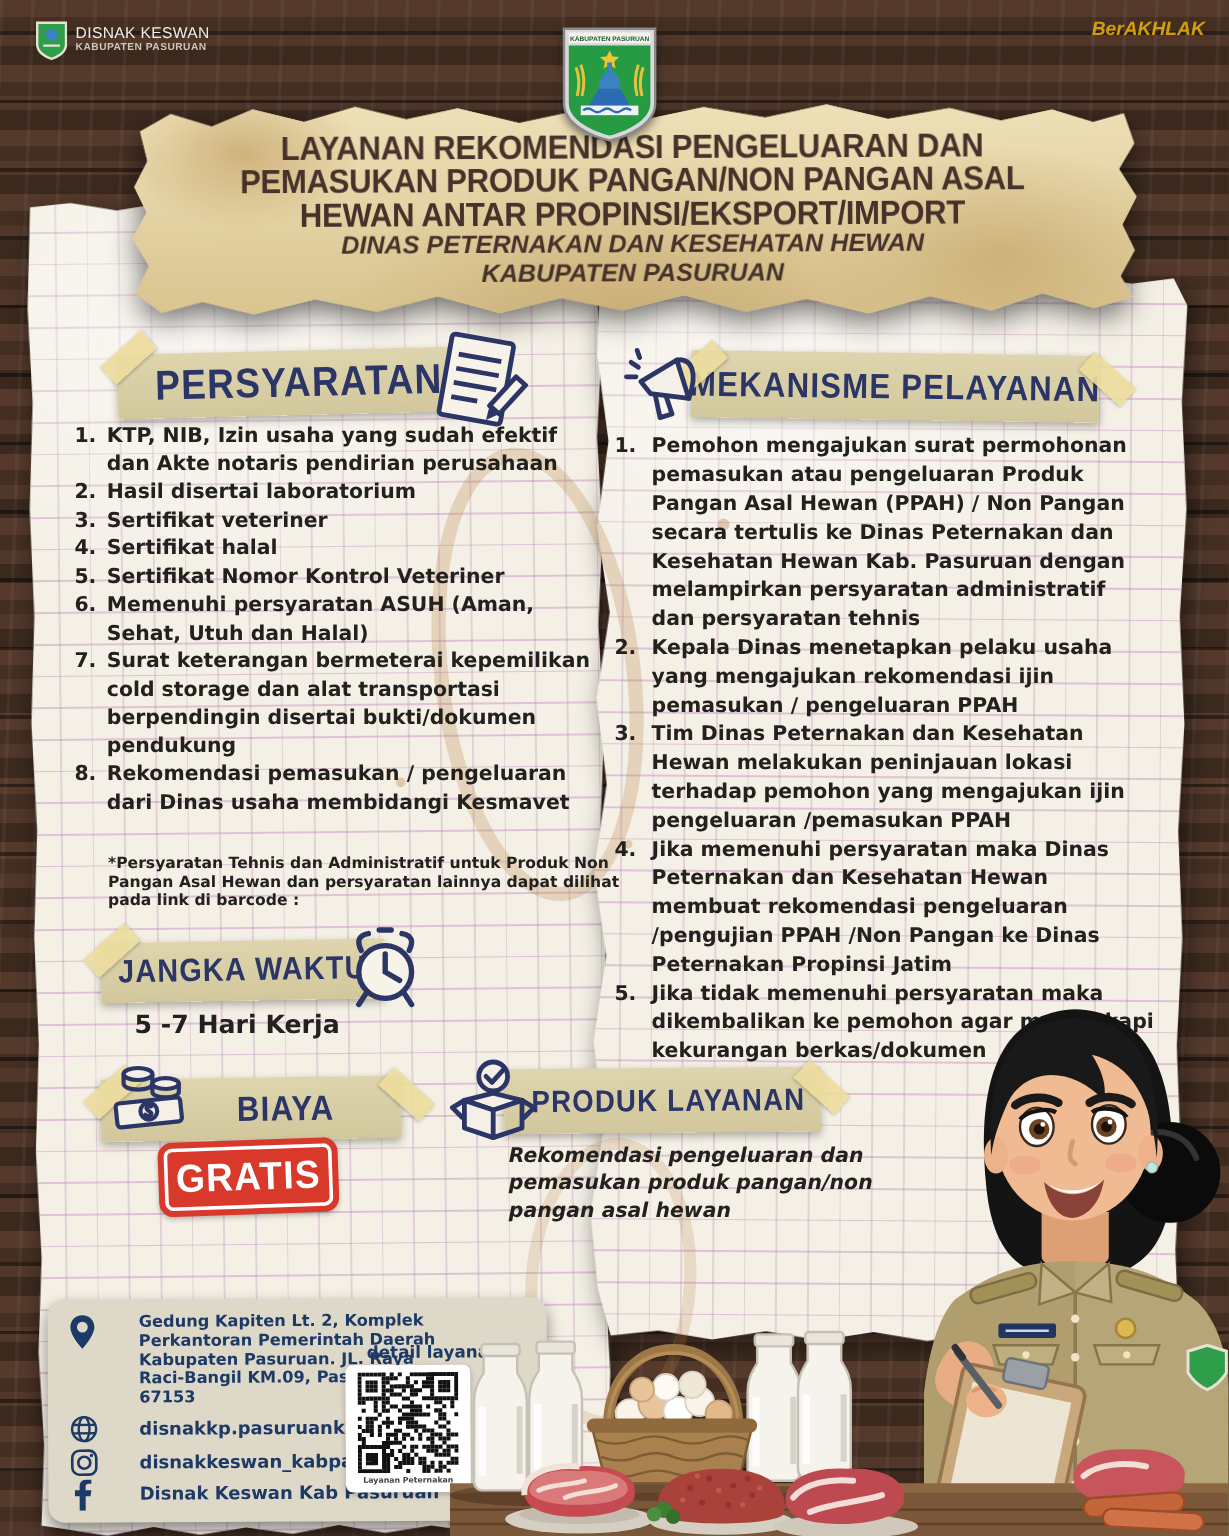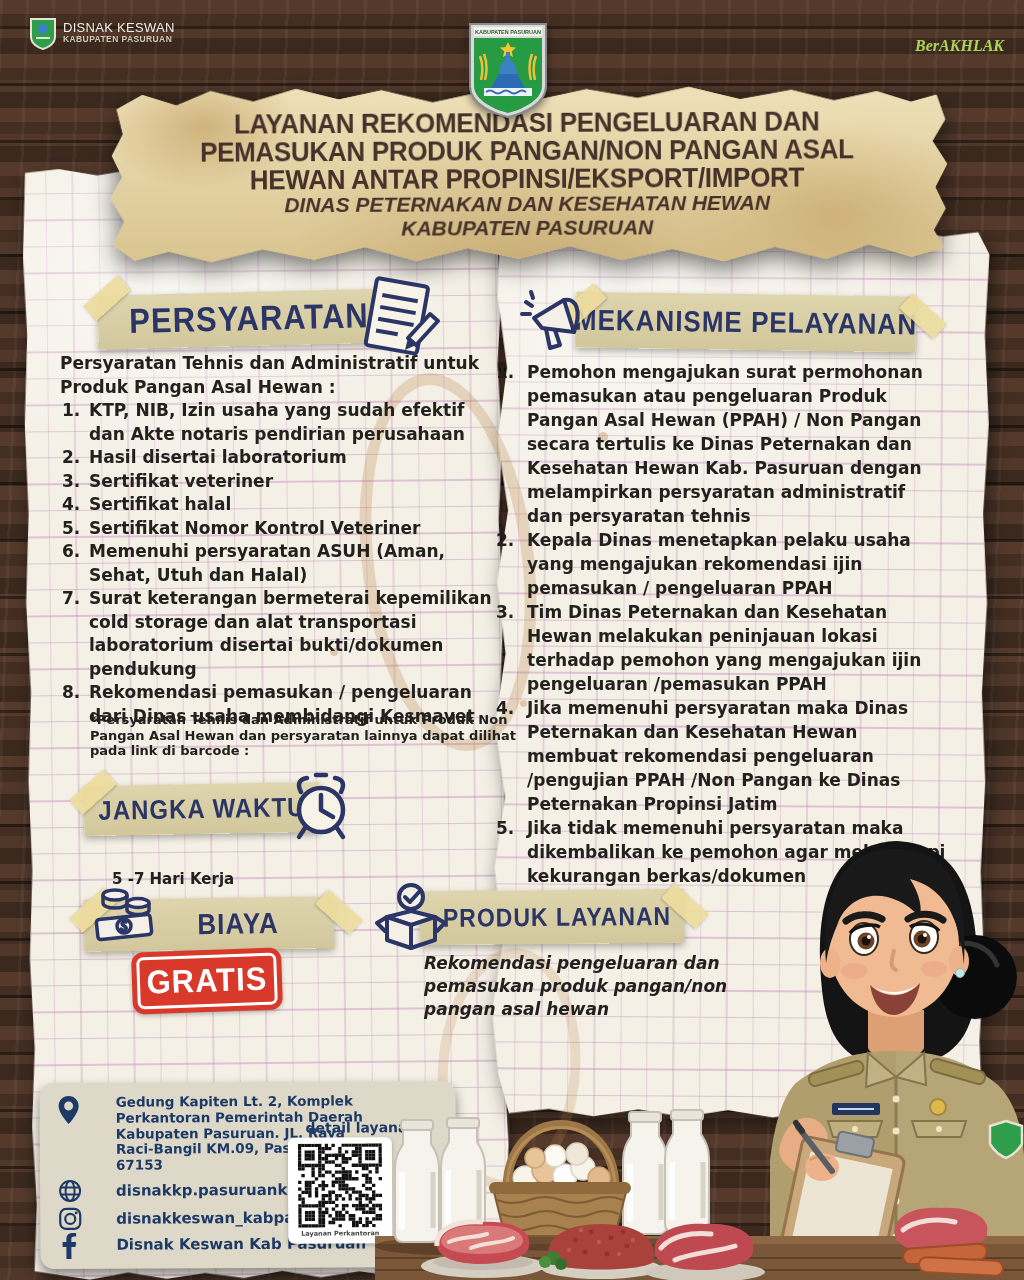--- a/index.html
+++ b/index.html
@@ -53,22 +53,22 @@
   #title-block{position:absolute;left:0;right:0;top:22px;text-align:center;color:#46322a;
     font-family:"Liberation Sans",sans-serif;}
   .title-line{font-size:26px;font-weight:900;letter-spacing:-.3px;line-height:28px;transform:scaleY(1.07);}
   .subtitle-line{font-size:21px;font-weight:700;font-style:italic;line-height:24px;}
 
   
   #logo-left{position:absolute;left:30px;top:16px;z-index:9;display:flex;align-items:center;gap:7px;}
   #logo-left .texts{line-height:1.1;}
   #logo-left .t1{color:#f2ede4;font-family:"Liberation Sans",sans-serif;font-weight:400;font-size:13px;letter-spacing:.3px;}
   #logo-left .t2{color:#cfc6b8;font-family:"Liberation Sans",sans-serif;font-weight:700;font-size:8.5px;letter-spacing:.4px;}
-  #berakhlak{position:absolute;right:20px;top:37px;z-index:9;color:#bef264;opacity:.85;
-    font-family:Liberation Serif, serif;font-weight:900;font-style:italic;font-size:16px;}
+  #berakhlak{position:absolute;right:20px;top:16px;z-index:9;color:#eab308;opacity:.85;
+    font-family:Liberation Sans, sans-serif;font-weight:900;font-style:italic;font-size:16px;}
   #crest{position:absolute;left:466px;top:20px;width:84px;height:100px;z-index:9;
     filter:drop-shadow(0 3px 4px rgba(0,0,0,.5));}
 
   
   .tape{position:absolute;z-index:4;background:linear-gradient(180deg,#ded5ae,#d2c79c);
     box-shadow:0 3px 7px rgba(0,0,0,.3);display:flex;align-items:center;justify-content:center;}
   .tape .hd{font-family:"Liberation Sans",sans-serif;font-weight:900;color:#2b3566;
     letter-spacing:1px;transform:scaleY(1.12);white-space:nowrap;}
   .mini-tape{position:absolute;z-index:5;width:46px;height:20px;background:rgba(236,219,156,.9);
     box-shadow:0 1px 3px rgba(0,0,0,.25);}
@@ -86,22 +86,22 @@
   #produk-tape .hd{font-size:23px;padding-left:10px;}
 
   
   .hand{font-family:"DejaVu Sans",sans-serif;font-weight:700;color:#23211d;}
   #persyaratan-body{position:absolute;left:60px;top:352px;width:446px;z-index:4;}
   #persyaratan-body .intro{font-size:17px;line-height:23.5px;}
   .numlist{list-style:none;counter-reset:n;margin:0;padding:0;font-size:17px;line-height:23.5px;}
   .numlist li{counter-increment:n;position:relative;padding-left:29px;}
   .numlist li::before{content:counter(n) ".";position:absolute;left:2px;font-weight:700;}
   #note{position:absolute;left:58px;top:712px;width:442px;z-index:4;font-size:13px;line-height:15.5px;margin-left:32px;}
-  #jangka-value{position:absolute;left:112px;top:870px;z-index:4;font-size:15px;}
-  #mekanisme-body{position:absolute;left:494px;top:360px;width:452px;z-index:4;}
+  #jangka-value{position:absolute;left:112px;top:842px;z-index:4;font-size:21px;}
+  #mekanisme-body{position:absolute;left:510px;top:360px;width:452px;z-index:4;}
   #mekanisme-body .numlist{line-height:24px;}
   #mekanisme-body .numlist li{padding-left:33px;}
   #produk-desc{position:absolute;left:424px;top:952px;width:362px;z-index:4;font-size:17px;line-height:23px;font-style:italic;}
 
   
   #gratis{position:absolute;left:132px;top:950px;width:150px;height:62px;z-index:4;
     background:#d8392b;border-radius:12px;transform:rotate(-2deg);
     display:flex;align-items:center;justify-content:center;
     box-shadow:0 2px 4px rgba(0,0,0,.25);}
   #gratis .inner{border:3px solid #fff;border-radius:7px;width:134px;height:46px;
@@ -195,30 +195,29 @@
   <svg class="icon" style="left:348px;top:274px;" width="98" height="94" viewBox="0 0 98 94">
     <g transform="rotate(10 49 47)">
       <rect x="22" y="8" width="52" height="68" rx="3" fill="#f7f3e8" stroke="#2b3566" stroke-width="4"></rect>
       <path d="M30 24h36 M30 36h36 M30 48h36 M30 60h22" stroke="#2b3566" stroke-width="4" fill="none"></path>
     </g>
     <path d="M60,64 L82,40 L90,47 L68,71 Z" fill="#f7f3e8" stroke="#2b3566" stroke-width="4" stroke-linejoin="round"></path>
     <path d="M60,64 L57,76 L68,71 Z" fill="#2b3566"></path>
   </svg>
 
   <div id="persyaratan-body" class="hand">
-    <div class="intro">Persyaratan Tehnis dan Administratif untuk Produk Pangan Asal Hewan :</div>
     <ol class="numlist">
 
     <li><span>KTP, NIB, Izin usaha yang sudah efektif dan Akte notaris pendirian perusahaan</span></li>
         <li><span>Hasil disertai laboratorium</span></li>
         <li><span>Sertifikat veteriner</span></li>
         <li><span>Sertifikat halal</span></li>
         <li><span>Sertifikat Nomor Kontrol Veteriner</span></li>
         <li><span>Memenuhi persyaratan ASUH (Aman, Sehat, Utuh dan Halal)</span></li>
-        <li><span>Surat keterangan bermeterai kepemilikan cold storage dan alat transportasi laboratorium disertai bukti/dokumen pendukung</span></li>
+        <li><span>Surat keterangan bermeterai kepemilikan cold storage dan alat transportasi berpendingin disertai bukti/dokumen pendukung</span></li>
         <li><span>Rekomendasi pemasukan / pengeluaran dari Dinas usaha membidangi Kesmavet</span></li>
       </ol>
   </div>
   <div id="note" class="hand">*Persyaratan Tehnis dan Administratif untuk Produk Non Pangan Asal Hewan dan persyaratan lainnya dapat dilihat pada link di barcode :</div>
 
   <div class="tape" id="jangka-tape">
     <div class="hd">JANGKA WAKTU</div>
   </div>
   <div class="mini-tape" style="left:70px;top:782px;transform:rotate(-42deg);"></div>
 
@@ -656,21 +655,21 @@
           <rect x="20" y="96" width="4" height="4" fill="#111"></rect>
           <rect x="24" y="96" width="4" height="4" fill="#111"></rect>
           <rect x="28" y="96" width="4" height="4" fill="#111"></rect>
           <rect x="48" y="96" width="4" height="4" fill="#111"></rect>
           <rect x="64" y="96" width="4" height="4" fill="#111"></rect>
           <rect x="68" y="96" width="4" height="4" fill="#111"></rect>
           <rect x="76" y="96" width="4" height="4" fill="#111"></rect>
           <rect x="80" y="96" width="4" height="4" fill="#111"></rect>
           <rect x="88" y="96" width="4" height="4" fill="#111"></rect>
         </svg>
-      <div id="qr-caption">Layanan Perkantoran</div>
+      <div id="qr-caption">Layanan Peternakan</div>
     </div>
   </div>
 
   <svg id="officer" viewBox="0 0 254 465">
     <path d="M52,175 C40,60 80,28 126,26 C176,28 214,62 206,180 C200,235 170,250 126,252 C82,250 58,232 52,175 Z" fill="#141414"></path>
     <circle cx="205" cy="162" r="42" fill="#0b0b0b"></circle>
     <path d="M174,136 C192,122 218,128 227,150" stroke="#333" stroke-width="5" fill="none" stroke-linecap="round"></path>
     <path d="M98,195 L98,232 C98,246 154,246 154,232 L154,195 Z" fill="#dd9f74"></path>
     <ellipse cx="124" cy="130" rx="65" ry="72" fill="#f0ba92"></ellipse>
     <ellipse cx="60" cy="148" rx="10" ry="15" fill="#eeb28a"></ellipse>

